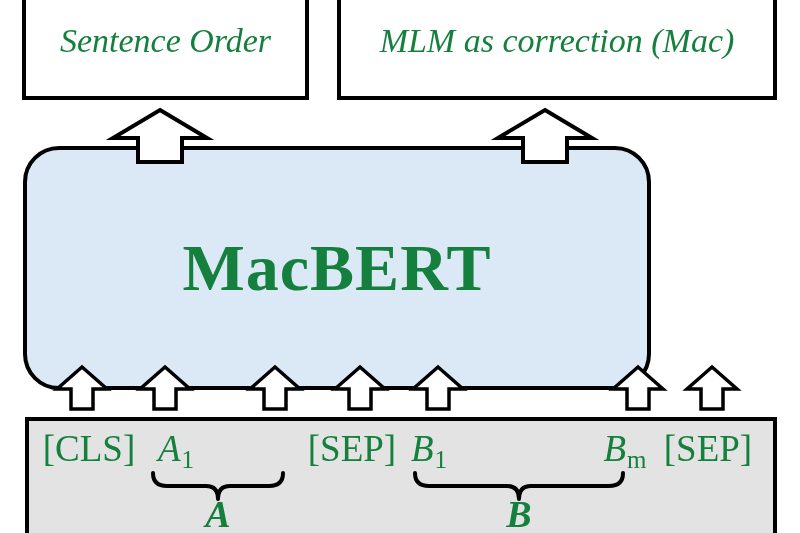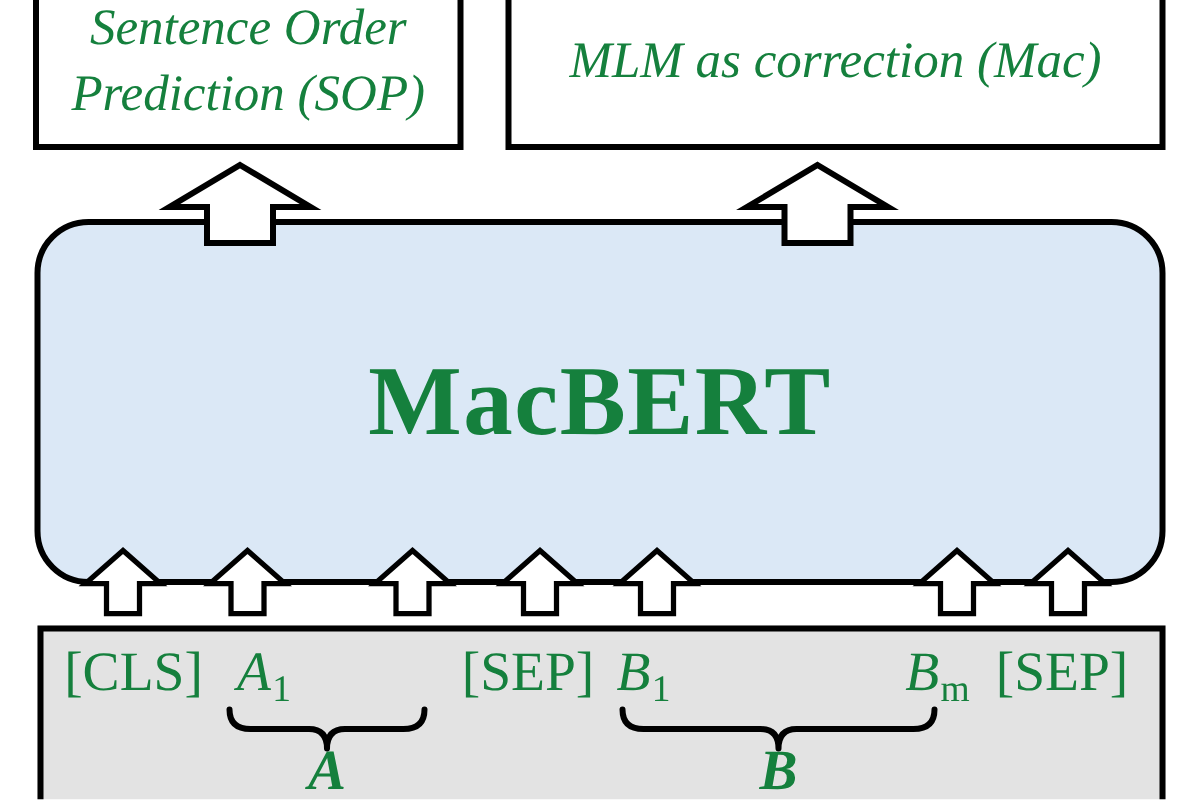--- a/index.html
+++ b/index.html
@@ -29,21 +29,21 @@
     font-style:italic;
     font-size:34px;
     line-height:44px;
     padding-bottom:4px;
   }
   .task-box.sop{left:22px;top:-14px;width:287px;height:114px;}
   .task-box.mac{left:337px;top:-14px;width:440px;height:114px;}
   .macbert-box{
     position:absolute;
     box-sizing:border-box;
-    left:23px;top:146px;width:754px;height:244px;
+    left:23px;top:146px;width:628px;height:244px;
     background:var(--macbert-fill);
     border:4px solid var(--line);
     border-radius:36px;
     display:flex;align-items:center;justify-content:center;
   }
   .macbert-title{
     font-weight:bold;
     font-size:66px;
     letter-spacing:1px;
   }
@@ -93,21 +93,20 @@
   .arrow.small{stroke-width:3.5;}
   .brace{fill:none;stroke:var(--line);stroke-width:4;stroke-linecap:round;stroke-linejoin:round;}
 </style>
 </head>
 <body>
 
 <div class="stage">
 
   <div class="task-box sop">
     <span>Sentence Order</span>
-    <span>Prediction (SOP)</span>
   </div>
   <div class="task-box mac">
     <span>MLM as correction (Mac)</span>
   </div>
 
   <div class="macbert-box">
     <span class="macbert-title">MacBERT</span>
   </div>
 
   <div class="input-box"></div>

